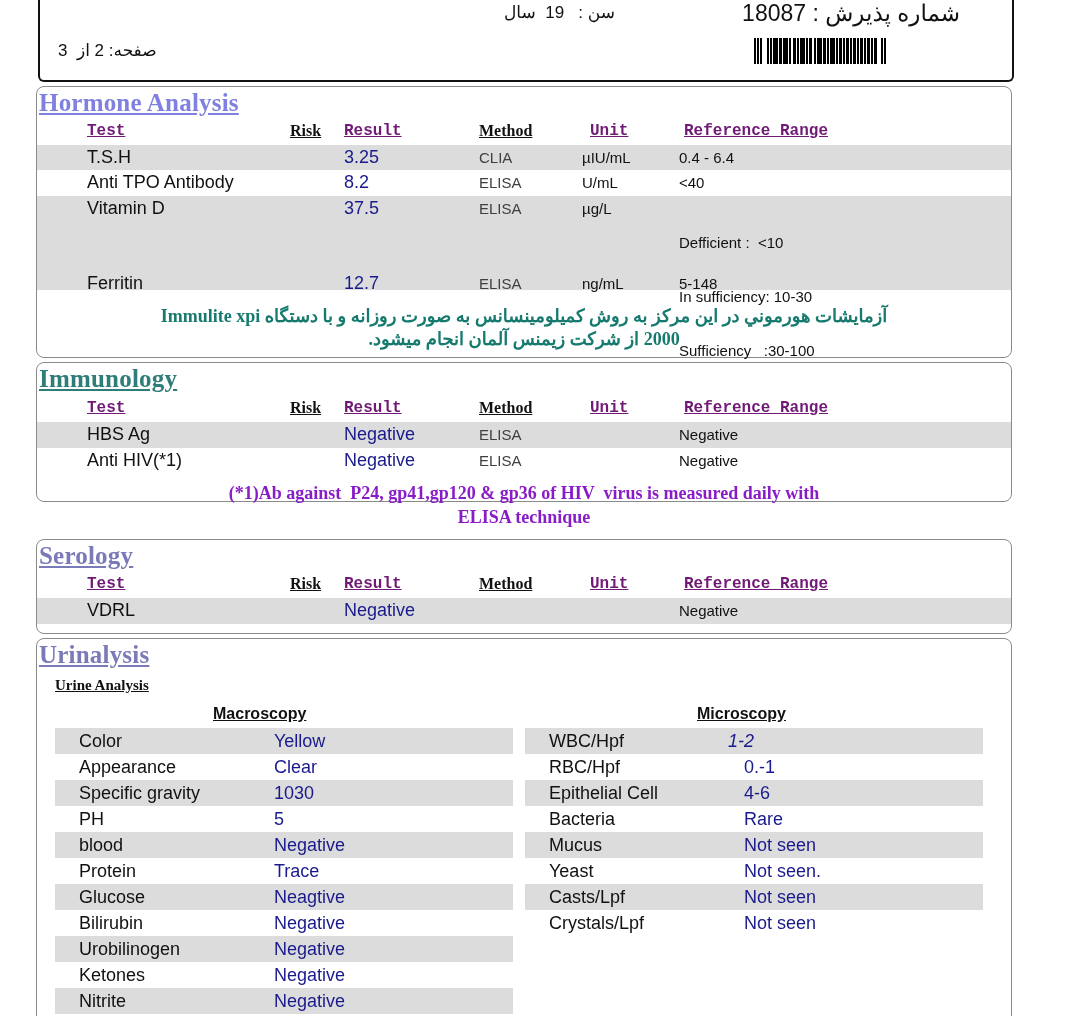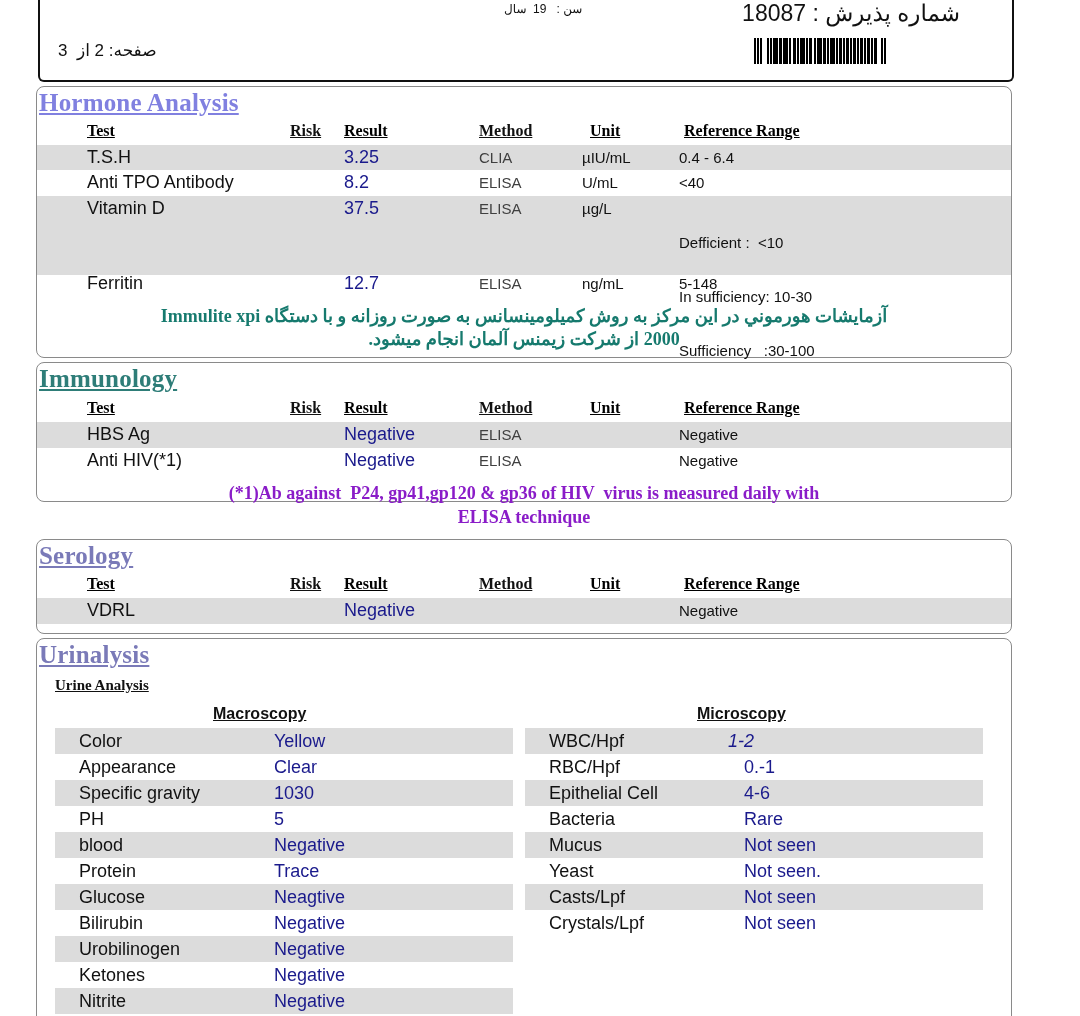--- a/index.html
+++ b/index.html
@@ -3,31 +3,31 @@
 <meta charset="utf-8">
 <style>
   html, body { margin: 0; padding: 0; background: #ffffff; }
   body { width: 1080px; height: 1016px; position: relative; overflow: hidden;
          font-family: "Liberation Sans", sans-serif; color: #111; }
 
   
   .header-box { position: absolute; left: 38px; top: -6px; width: 972px; height: 86px;
                 border: 2px solid #111; border-top: none; border-radius: 0 0 6px 6px; background: #fff; }
   .hdr-admission { position: absolute; right: 52px; top: 6px; font-size: 23px; direction: rtl; white-space: nowrap; }
-  .hdr-age { position: absolute; left: 464px; top: 8px; font-size: 12px; direction: rtl; white-space: nowrap; }
+  .hdr-age { position: absolute; left: 464px; top: 8px; font-size: 17px; direction: rtl; white-space: nowrap; }
   .hdr-page { position: absolute; left: 18px; top: 46px; font-size: 17px; direction: rtl; white-space: nowrap; }
   .barcode { position: absolute; left: 714px; top: 44px; width: 204px; height: 26px; display: flex; align-items: stretch; }
   .barcode span { display: block; background: #000; }
 
   
   .section { position: absolute; left: 36px; width: 976px; border: 1px solid #8a8a8a; border-radius: 8px; background: #fff; box-sizing: border-box; }
   .sec-title { position: absolute; left: 2px; top: 2px; font-family: "Liberation Serif", serif; font-weight: bold; font-size: 25px;
                text-decoration: underline; letter-spacing: 0.2px; }
   .col-head { position: absolute; font-family: "Liberation Serif", serif; font-weight: bold; font-size: 16px; text-decoration: underline; }
-  .ch-maroon { color: #000000; }
+  .ch-maroon { color: #701a75; font-family: Liberation Mono, monospace; }
   .ch-black { color: #111; }
 
   .row { position: absolute; left: 0; right: 0; }
   .row.shade { background: #dcdcdc; }
   .cell { position: absolute; top: 2px; white-space: nowrap; }
   .c-test { left: 50px; font-size: 18px; color: #111; }
   .c-result { left: 307px; font-size: 18px; color: #1a1a8c; }
   .c-method { left: 442px; font-size: 15px; color: #404040; top: 4px; }
   .c-unit { left: 545px; font-size: 15px; color: #111; top: 4px; }
   .c-ref { left: 642px; font-size: 15px; color: #111; top: 4px; line-height: 18px; }
@@ -150,21 +150,21 @@
     <span class="cell c-unit">µIU/mL</span>
     <span class="cell c-ref">0.4 - 6.4</span>
   </div>
   <div class="row" style="top:83px; height:18px;">
     <span class="cell c-test">Anti TPO Antibody</span>
     <span class="cell c-result">8.2</span>
     <span class="cell c-method">ELISA</span>
     <span class="cell c-unit">U/mL</span>
     <span class="cell c-ref">&lt;40</span>
   </div>
-  <div class="row shade" style="top:109px; height:79px;">
+  <div class="row shade" style="top:109px; height:94px;">
     <span class="cell c-test">Vitamin D</span>
     <span class="cell c-result">37.5</span>
     <span class="cell c-method">ELISA</span>
     <span class="cell c-unit">µg/L</span>
     <div class="cell c-ref" style="top:2px; white-space:pre;">
       <div>Defficient :  &lt;10</div>
       <div>In sufficiency: 10-30</div>
       <div>Sufficiency   :30-100</div>
       <div> Intoxication : &gt;100</div>
     </div>

